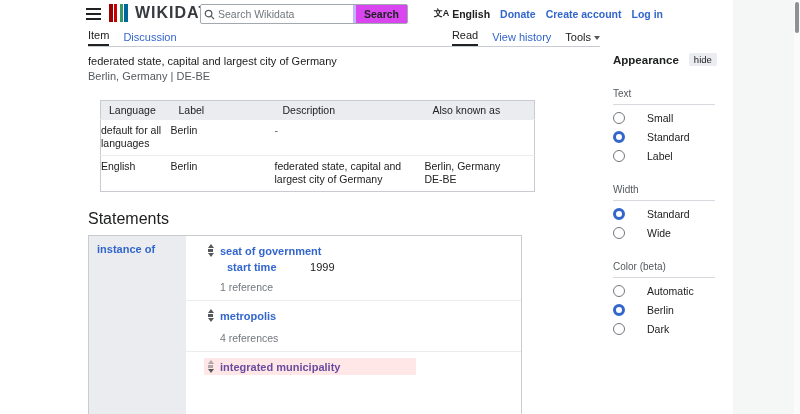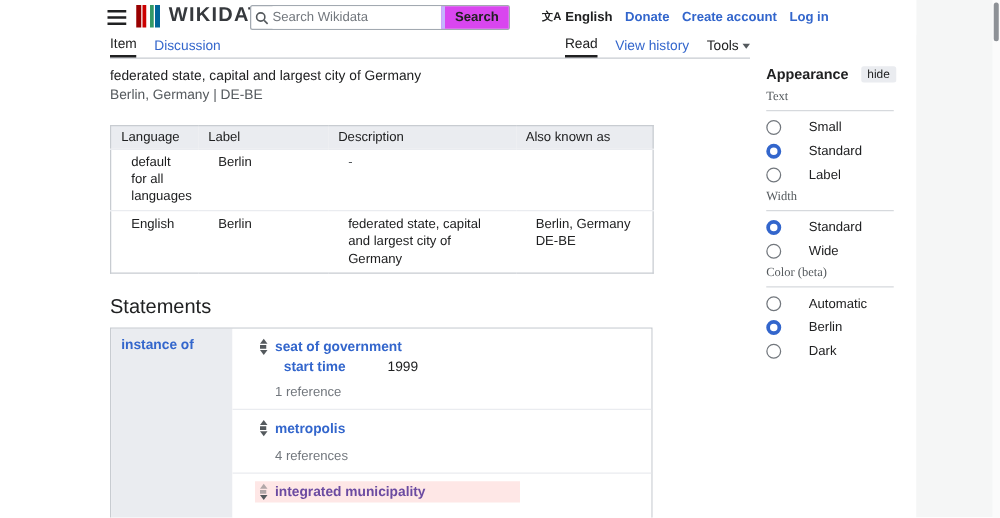--- a/index.html
+++ b/index.html
@@ -50,23 +50,23 @@
   .tab.active { color:#202122; border-bottom:2px solid #202122;margin-top:32px; }
   .tab-bar .spacer { flex:1; }
   .tab.right { margin-right:0; margin-left:14px; }
   .tools-chevron { display:inline-block; width:0; height:0; border-left:3px solid transparent; border-right:3px solid transparent; border-top:4px solid #54595d; margin-left:3px; vertical-align:middle; }
 
   .desc-block { margin-top:8px; line-height:1.25; }
   .desc-line { color:#202122; }
   .alias-line { color:#54595d; margin-top:1px; }
 
   
-  .terms-table { margin-top:16px; width:434px; border-collapse:collapse; table-layout:fixed; font-size:10.5px; border:1px solid #c8ccd1; }
+  .terms-table { margin-top:16px; width:434px; border-collapse:collapse; table-layout:fixed; font-size:10.5px; border:1px solid #c8ccd1;margin-left:12px; }
   .terms-table th { background:#eaecf0; font-weight:normal; text-align:left; padding:3px 8px; color:#202122; }
-  .terms-table td { padding:4px 16px; vertical-align:top; border-top:1px solid #eaecf0; line-height:1.3; }
+  .terms-table td { padding:4px 0; vertical-align:top; border-top:1px solid #eaecf0; line-height:1.3; }
 
   
   .statements-heading { font-family:Liberation Sans, sans-serif; font-weight:normal; font-size:16px; margin-top:18px; }
   .statements-box { margin-top:7px; width:434px; height:300px; border:1px solid #c8ccd1; display:flex; align-items:stretch; }
   .prop-col { width:97px; background:#eaecf0; padding:7px 8px; }
   .prop-link { color:#3366cc; cursor:pointer; }
   .claims-col { flex:1; background:#fff; }
   .claim { padding:6px 6px 7px 18px; border-top:1px solid #eaecf0; }
   .claim:first-child { border-top:none; }
   .value-row { display:flex; align-items:center; gap:6px; padding:2px 3px; }
@@ -81,21 +81,21 @@
   .qual-row { padding:2px 0 0 23px; }
   .qual-prop { display:inline-block; width:80px; color:#3366cc; cursor:pointer; }
   .qual-val { color:#202122; }
   .refs { color:#72777d; font-size:10.5px; padding:8px 0 0 16px; cursor:pointer; }
 
   
   .appearance { position:absolute; left:613px; top:53px; width:102px; }
   .app-head { display:flex; align-items:flex-end; gap:10px; }
   .app-title { font-weight:bold; font-size:11.5px; color:#202122; }
   .hide-btn { background:#eaecf0; color:#202122; font-size:9.5px; padding:1px 5px; border-radius:2px; cursor:pointer; }
-  .app-section-label { color:#54595d; font-size:10px; margin-top:6px; padding-bottom:5px; border-bottom:1px solid #d6d9dd;font-family:Liberation Serif, serif; }
+  .app-section-label { color:#54595d; font-size:10px; margin-top:22px; padding-bottom:5px; border-bottom:1px solid #d6d9dd; }
   .radio-row { display:flex; align-items:center; gap:22px; margin-top:7px; cursor:pointer; }
   .radio { width:12px; height:12px; border-radius:50%; border:1px solid #72777d; background:#fff; flex:0 0 auto; }
   .radio.selected { border:3.5px solid #3366cc; }
   .radio-label { font-size:10.5px; color:#202122; }
 </style>
 </head>
 <body>
 
 <div class="right-gutter"></div>
 <div class="scrollbar-track">

